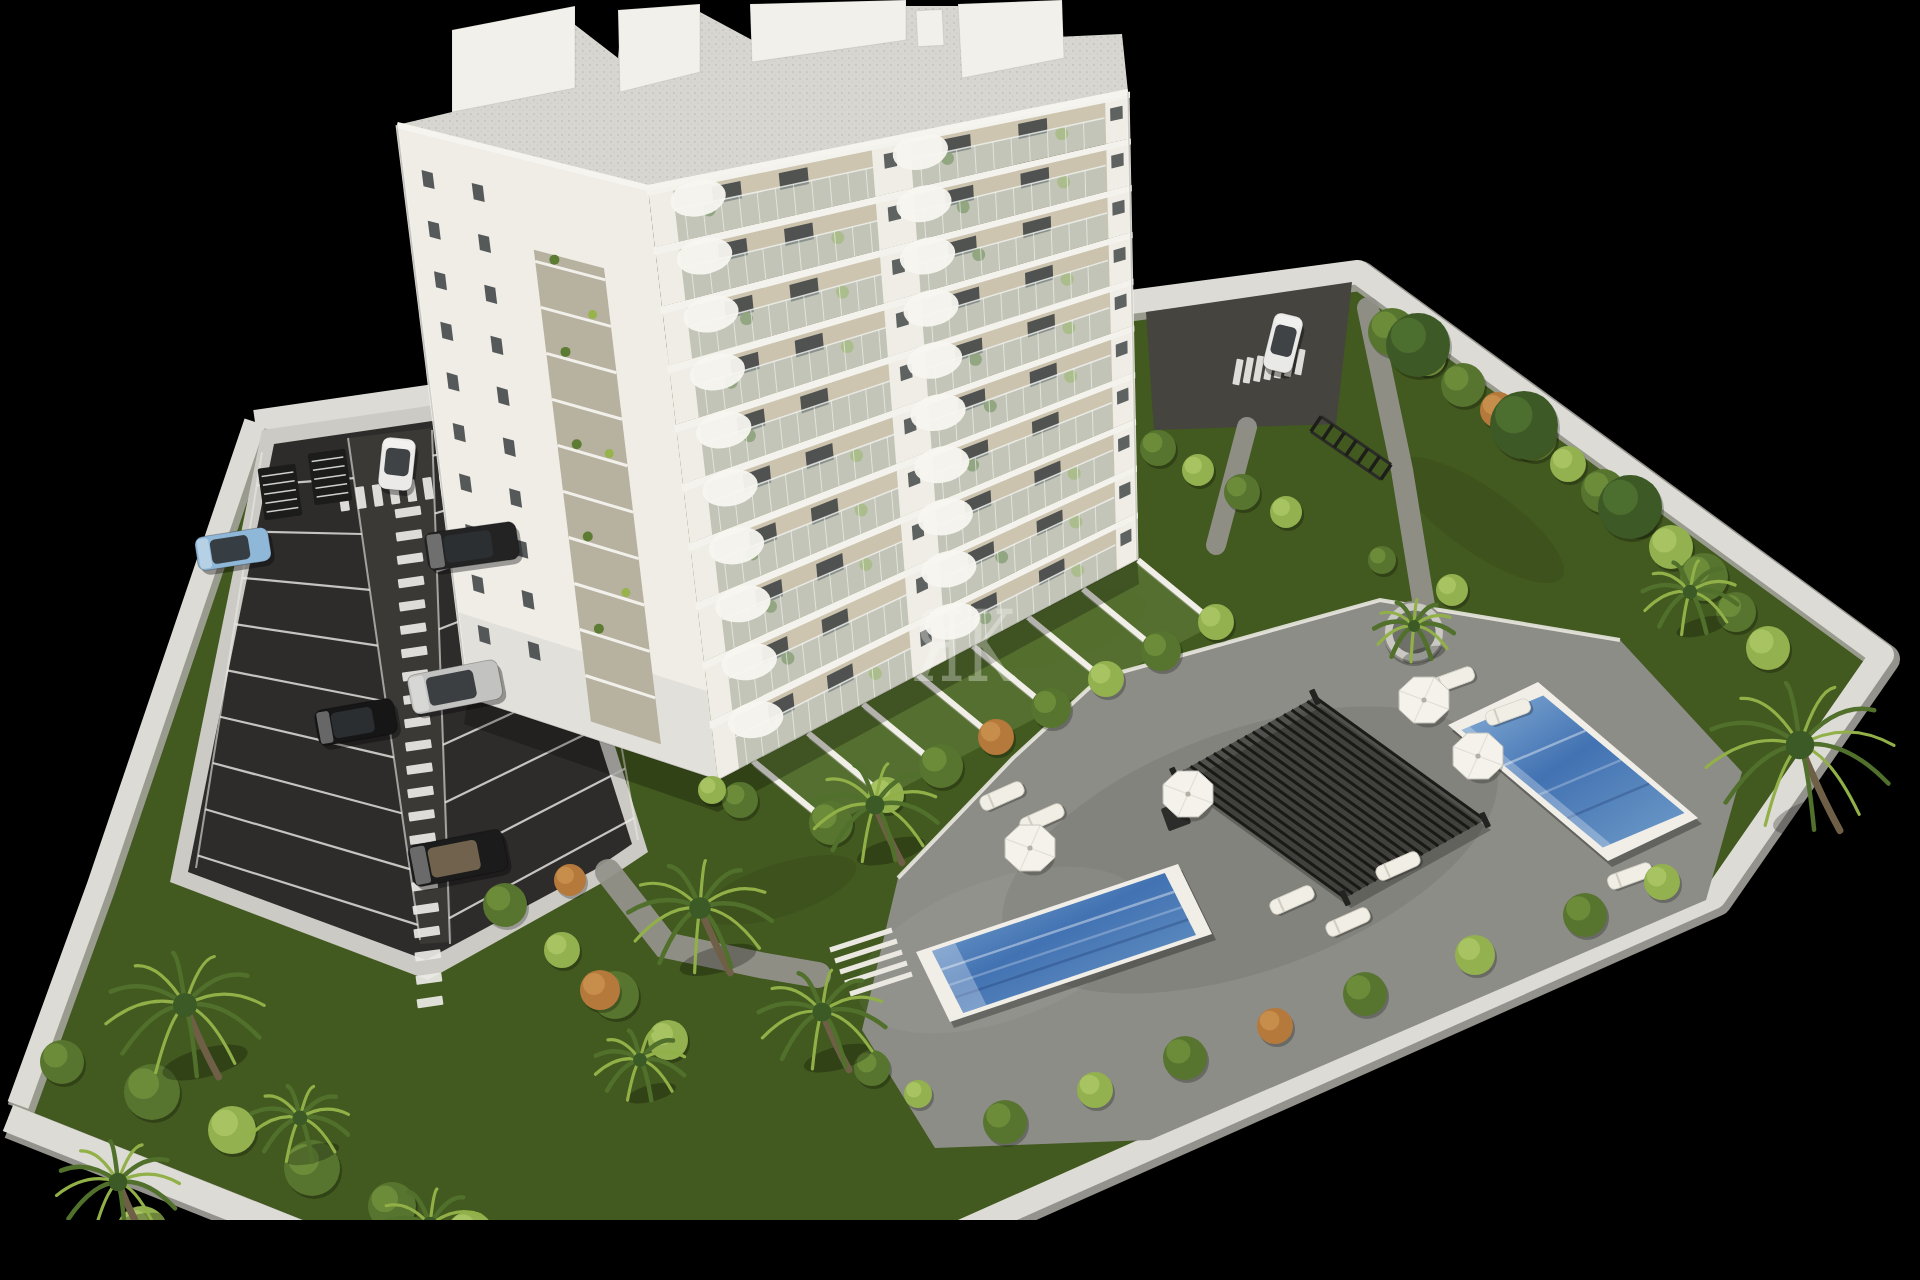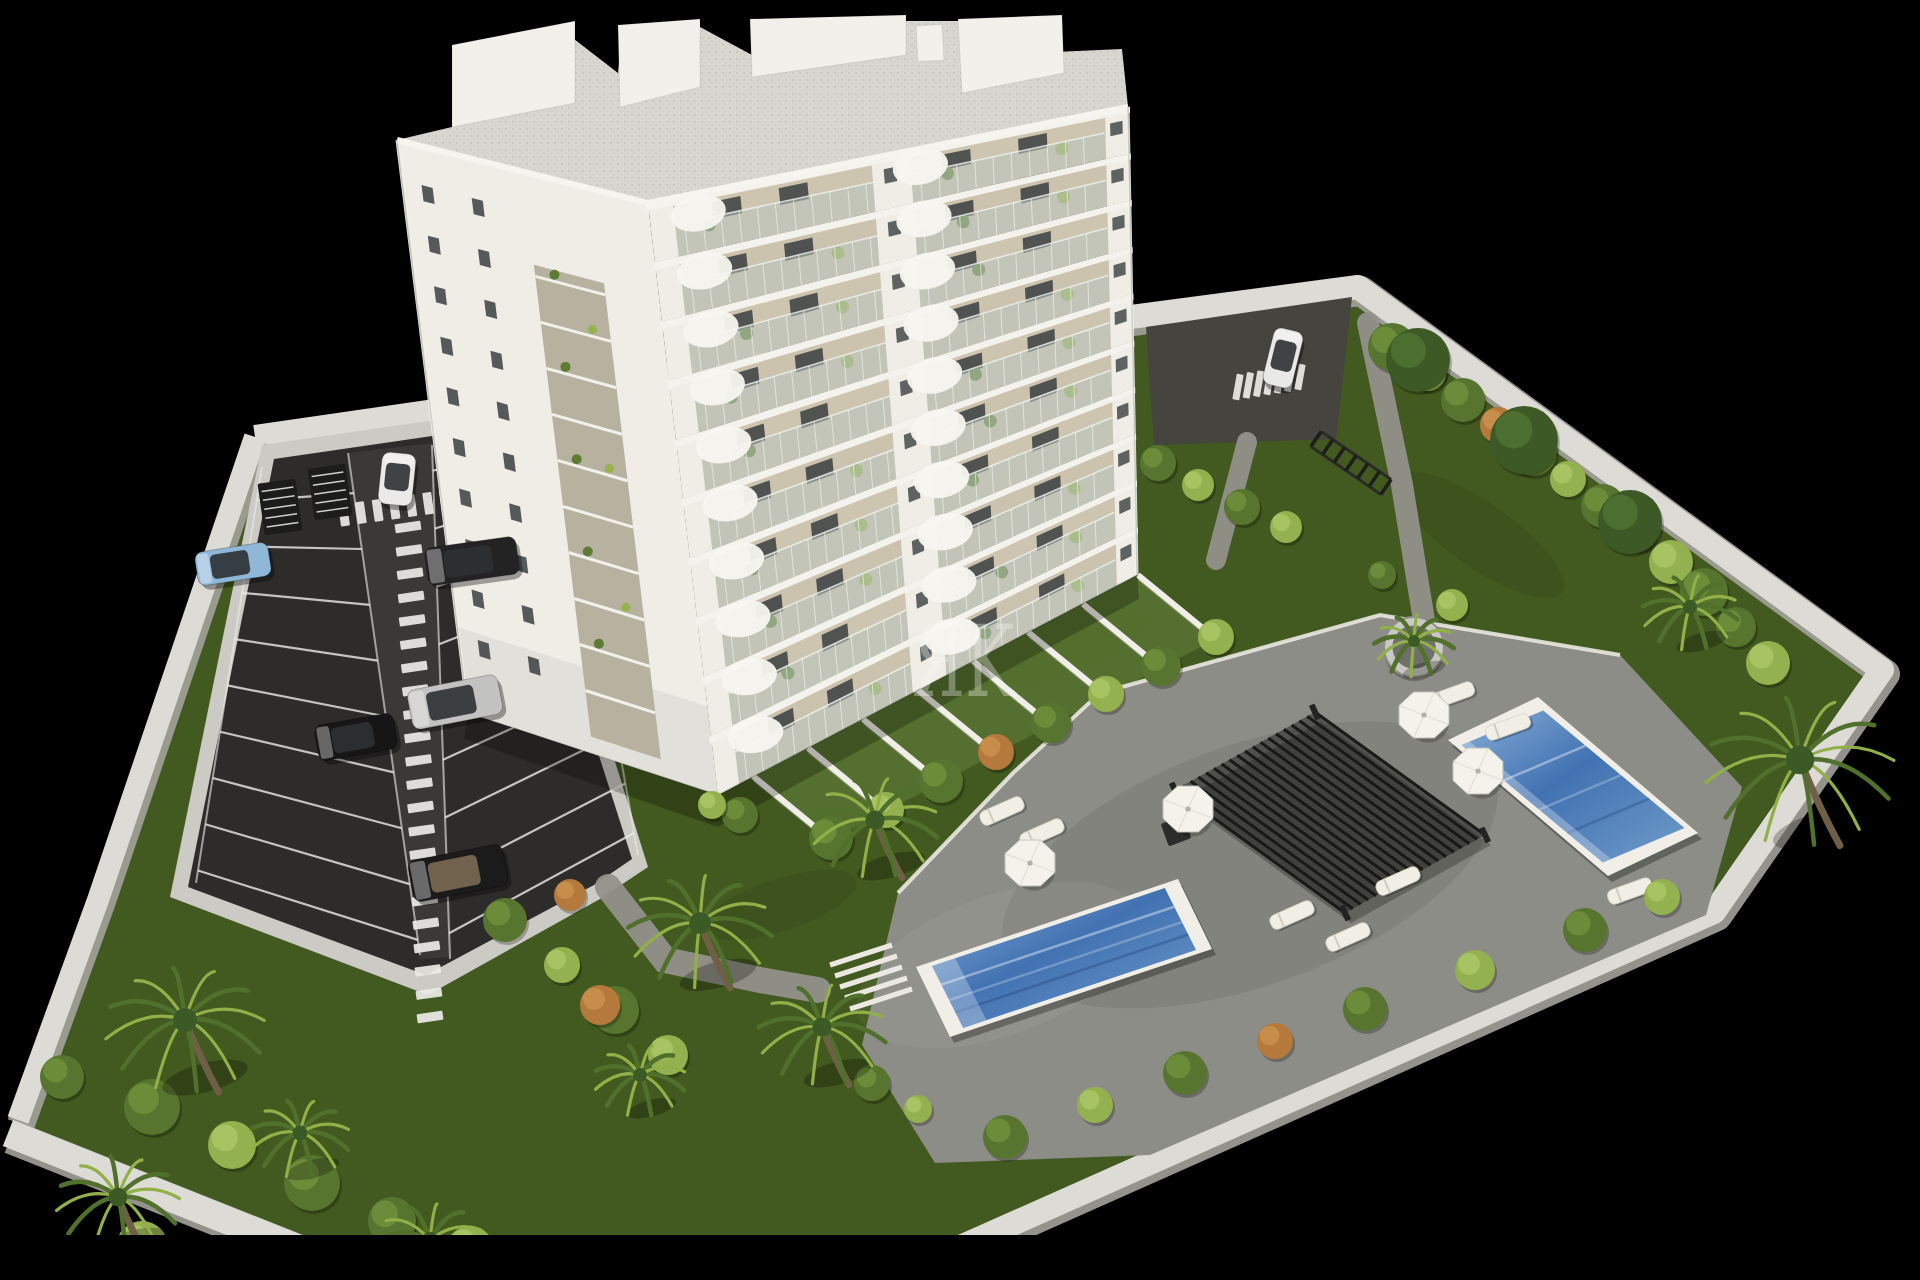--- a/index.html
+++ b/index.html
@@ -1,17 +1,17 @@
 <!DOCTYPE html>
 <html><head>
 <meta charset="utf-8">
 <style>
   html,body{margin:0;padding:0;background:#000;}
   .stage{position:relative;width:1920px;height:1220px;background:#000;overflow:hidden;
-         font-family:"DejaVu Serif","Liberation Serif",serif;margin-top:15px;}
+         font-family:"DejaVu Serif","Liberation Serif",serif;}
   svg{display:block;position:absolute;left:0;top:0;}
 </style>
 </head>
 <body>
 
 <div class="stage">
   <svg width="1920" height="1280" viewBox="0 0 1920 1280" xmlns="http://www.w3.org/2000/svg">
     <defs>
       <linearGradient id="waterGrad" x1="0" y1="0" x2="1" y2="1">
         <stop offset="0" stop-color="#86aed6"></stop>

